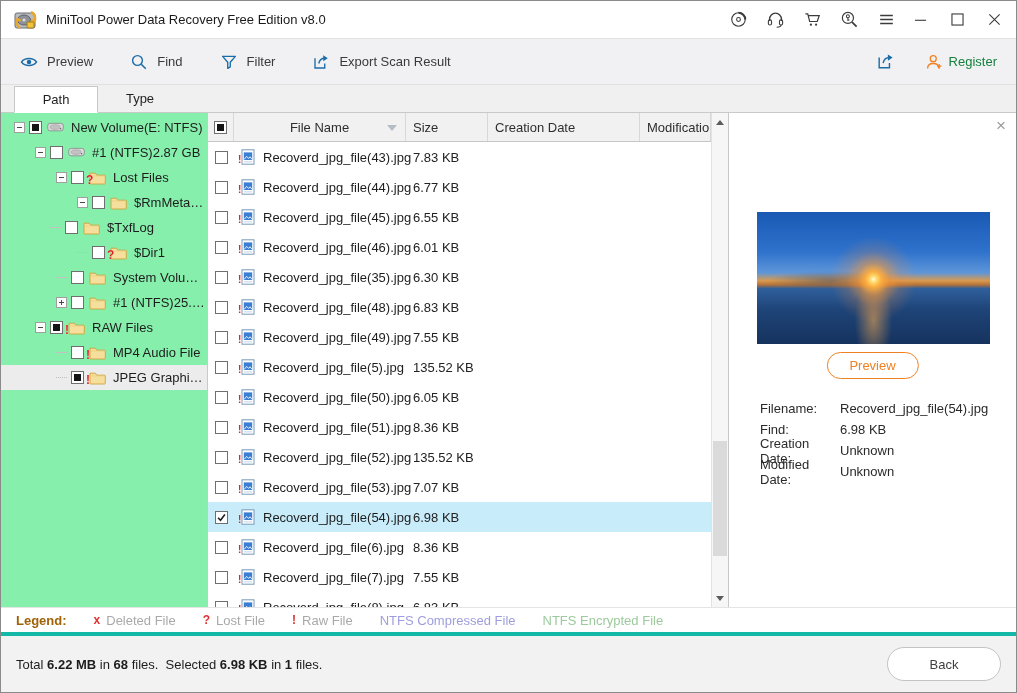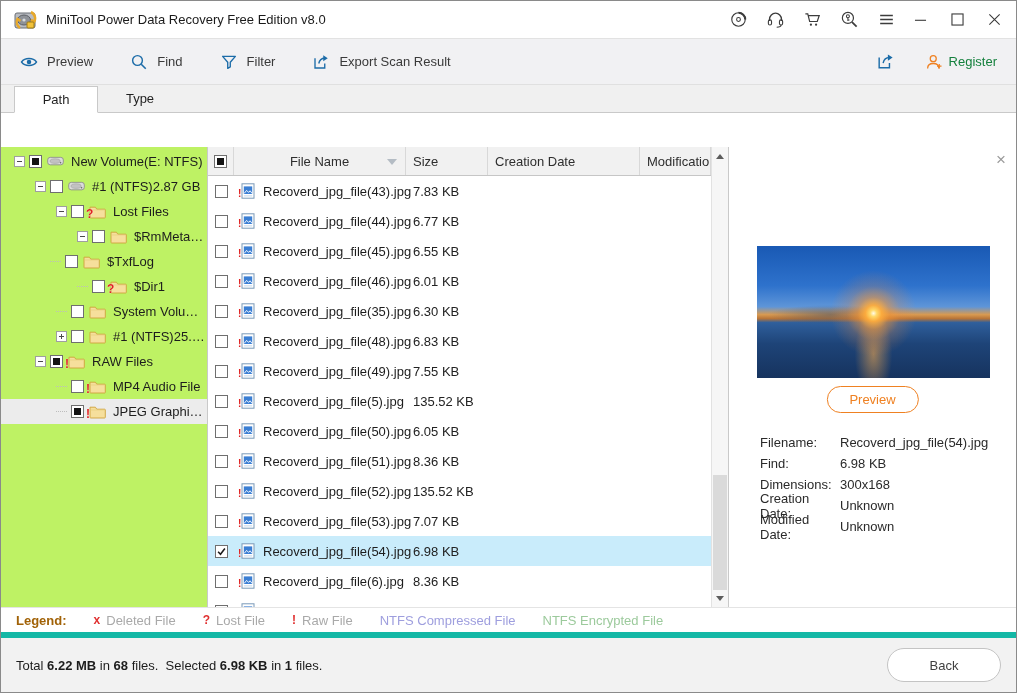--- a/index.html
+++ b/index.html
@@ -30,21 +30,21 @@
 
   
   .tabstrip{ height:28px; background:#f0f0f0; display:flex; align-items:center;
              padding-left:13px; border-bottom:1px solid #c9c9c9; }
   .tab{ width:84px; height:27px; display:flex; align-items:center; justify-content:center;
         color:#1f1f1f; position:relative; }
   .tab.active{ background:#fff; border:1px solid #c9c9c9; border-bottom:1px solid #fff;
                margin-bottom:-1px; z-index:2; }
 
   
-  .main{ position:absolute; top:112px; bottom:85px; left:0; right:0; display:flex; background:#bef264;margin-top:34px; }
+  .main{ position:absolute; top:112px; bottom:85px; left:0; right:0; display:flex; background:#86efac; }
 
   
   .tree-panel{ width:207px; border-right:1px solid #c9c9c9; overflow:hidden; padding-top:2px; }
   .tree-row{ height:25px; display:flex; align-items:center; white-space:nowrap; }
   .tree-row.selected{ background:#ececec; }
   .exp-slot{ width:20px; display:flex; align-items:center; justify-content:center; flex:none; }
   .exp{ width:11px; height:11px; border:1px solid #9f9f9f; background:#fff; position:relative; }
   .exp::before,.exp::after{ content:''; position:absolute; background:#4a4a4a; }
   .exp::before{ left:2px; right:2px; top:4px; height:1px; }
   .exp.plus::after{ top:2px; bottom:2px; left:4px; width:1px; }
@@ -119,21 +119,21 @@
   
   .legendbar{ position:absolute; bottom:60px; left:0; right:0; height:25px; background:#fff;
               border-top:1px solid #e4e4e4; display:flex; align-items:center;
               padding-left:15px; gap:27px; font-size:13px; }
   .legend-title{ font-weight:bold; color:#a16207; }
   .legend-item{ display:flex; align-items:center; gap:6px; color:#a9a9a9; }
   .legend-item .lmark{ font-weight:bold; font-size:12px; }
 
   
   .bottombar{ position:absolute; bottom:0; left:0; right:0; height:60px; background:#f2f2f2;
-              border-top:6px solid #14b8a6; display:flex; align-items:center; padding:0 15px; }
+              border-top:4px solid #14b8a6; display:flex; align-items:center; padding:0 15px; }
   .status{ flex:1; white-space:pre; color:#1d1d1d; }
   .status .b{ font-weight:bold; }
   .btn{ height:34px; border-radius:17px; font-size:13px; font-family:inherit; cursor:default; }
   .btn-back{ width:114px; background:#fff; border:1px solid #c4c4c4; color:#3f3f3f; }
   .btn-save{ width:118px; background:#f0831e; border:none; color:#fff; font-weight:bold; margin-left:12px; }
 </style>
 </head>
 <body>
 
 <div class="window">
@@ -740,24 +740,20 @@
       <div class="pv-fields">
           <div class="pv-field">
             <span class="pv-label">Filename:</span>
             <span class="pv-value">Recoverd_jpg_file(54).jpg</span>
           </div>
           <div class="pv-field">
             <span class="pv-label">Find:</span>
             <span class="pv-value">6.98 KB</span>
           </div>
           <div class="pv-field">
-            <span class="pv-label">Dimensions:</span>
-            <span class="pv-value">300x168</span>
-          </div>
-          <div class="pv-field">
             <span class="pv-label">Creation Date:</span>
             <span class="pv-value">Unknown</span>
           </div>
           <div class="pv-field">
             <span class="pv-label">Modified Date:</span>
             <span class="pv-value">Unknown</span>
           </div>
         </div>
     </div>
   </div>

